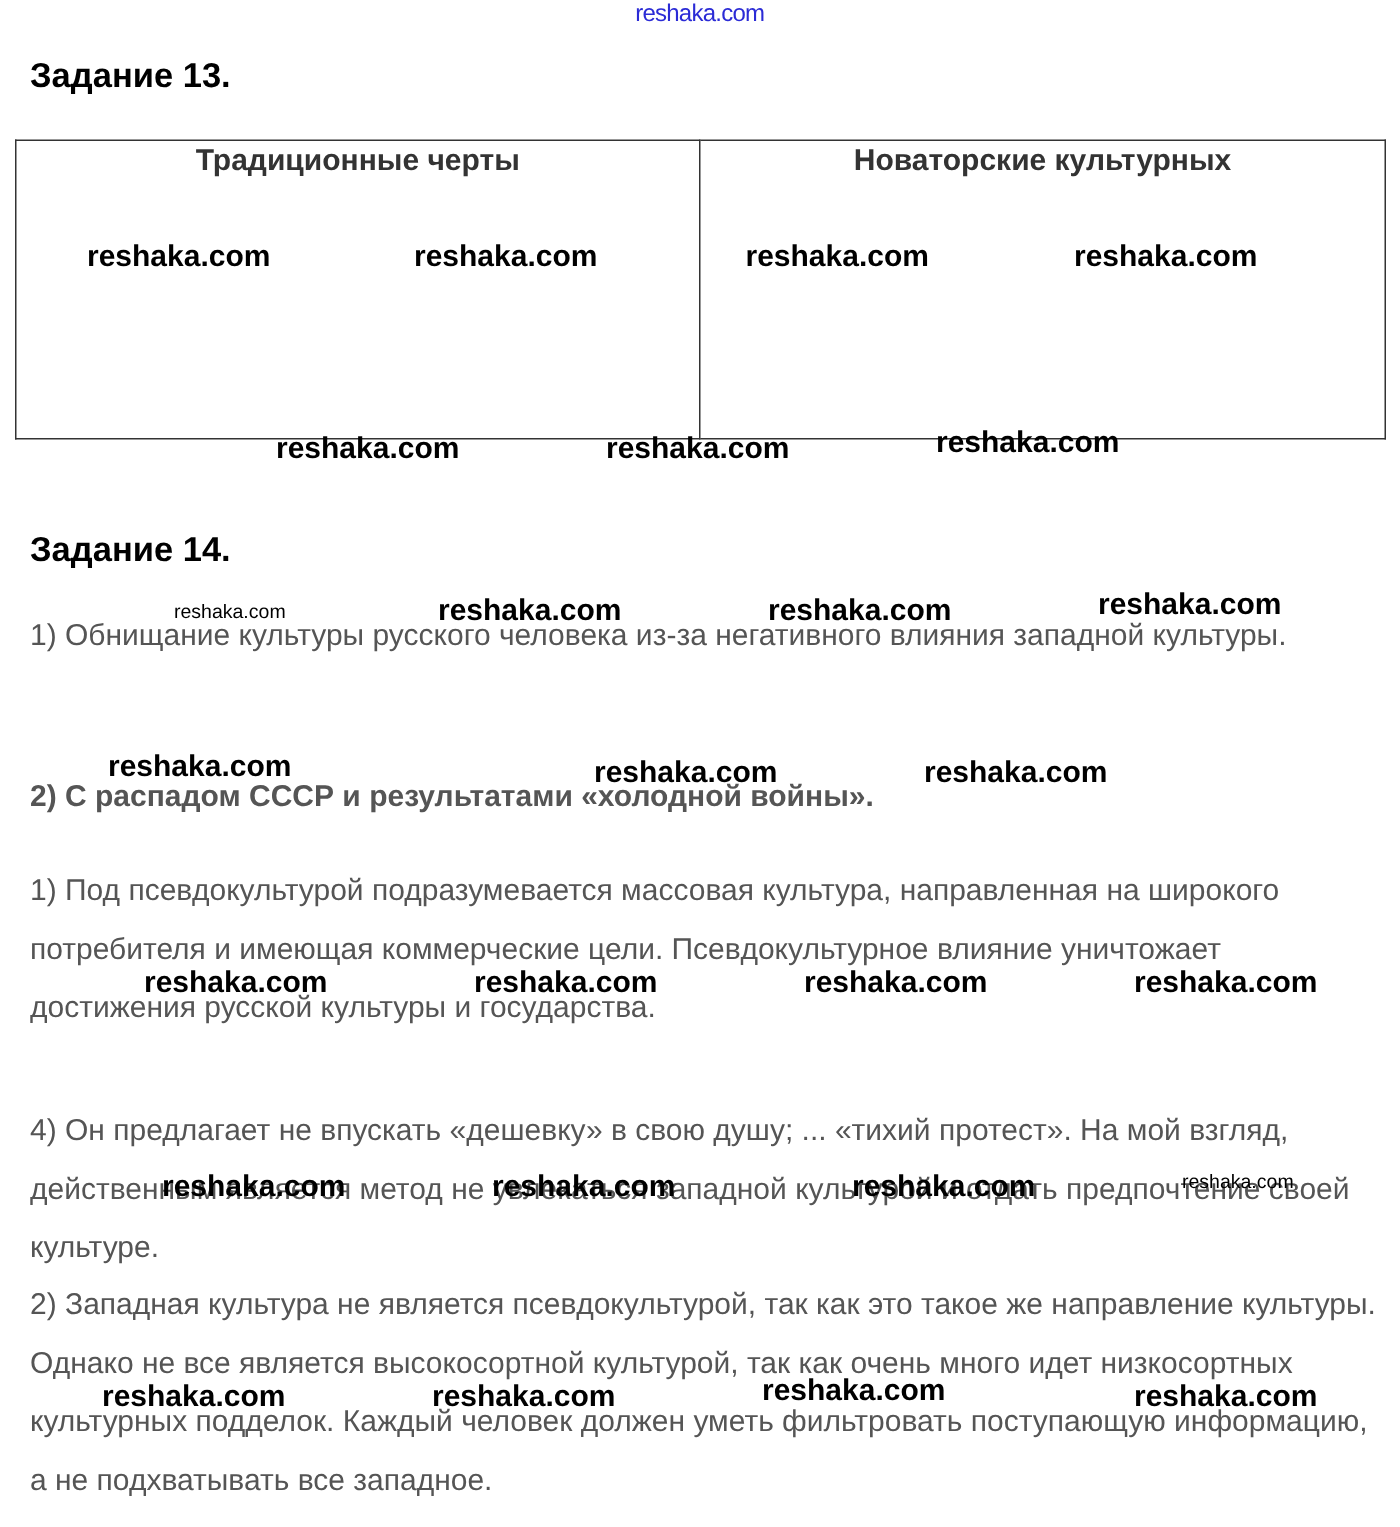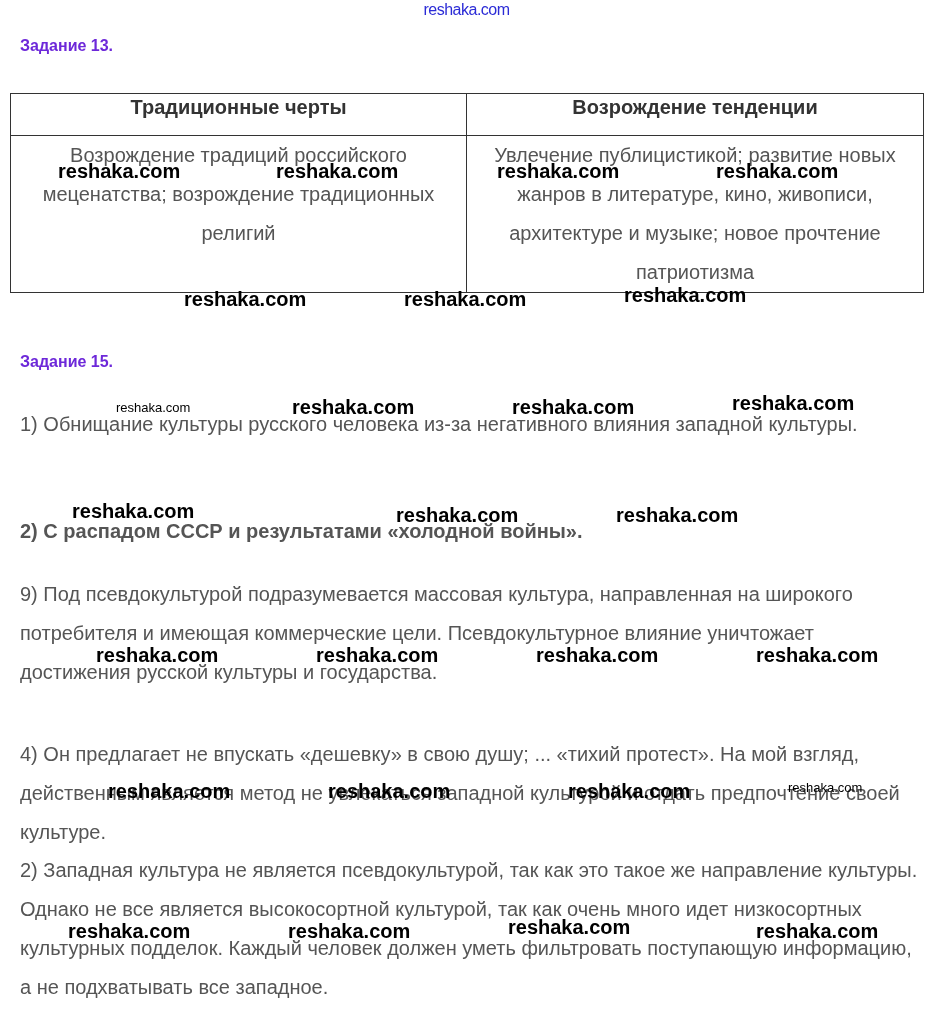--- a/index.html
+++ b/index.html
@@ -6,21 +6,21 @@
   body {
     width: 933px; height: 1018px; position: relative; overflow: hidden;
     font-family: "Liberation Sans", sans-serif;
   }
   .site-logo {
     position: absolute; left: 0; width: 933px; top: 1px; text-align: center;
     font-size: 16px; color: #2b2bd6; letter-spacing: -0.5px;
     font-family: "Liberation Sans Narrow", "Liberation Sans", sans-serif;
   }
   .task-title {
-    position: absolute; left: 20px; font-size: 16px; font-weight: bold; color: #6d28d9; text-align: center;
+    position: absolute; left: 20px; font-size: 23px; font-weight: bold; color: #000000; text-align: center;
   }
   table.answer-table {
     position: absolute; left: 10px; top: 93px; width: 913px; height: 200px;
     border-collapse: collapse; table-layout: fixed; border-radius: 31px;
   }
   table.answer-table th, table.answer-table td {
     border: 1px solid #333; text-align: center; vertical-align: top;
     color: #444; font-size: 20px;
   }
   table.answer-table th { font-weight: bold; height: 38px; padding-top: 2px; color: #333; }
@@ -43,34 +43,30 @@
 <div class="task-title" style="top:37px;">Задание 13.</div>
 
 <table class="answer-table">
   <colgroup>
       <col style="width:456px">
       <col style="width:457px">
     </colgroup>
   <tbody>
       <tr>
     <th>Традиционные черты</th>
-    <th>Возрождение тенденции</th>
-  </tr>
-  <tr>
-    <td>Возрождение традиций российского меценатства; возрождение традиционных религий</td>
-    <td>Увлечение публицистикой; развитие новых жанров в литературе, кино, живописи, архитектуре и музыке; новое прочтение патриотизма</td>
+    <th>Новаторские культурных</th>
   </tr>
 </tbody>
   </table>
 
-<div class="task-title" style="top:353px;">Задание 15.</div>
+<div class="task-title" style="top:353px;">Задание 14.</div>
 
 <p class="para" style="top:405px;">1) Обнищание культуры русского человека из-за негативного влияния западной культуры.</p>
 <p class="para" style="top:512px;font-weight:bold;">2) С распадом СССР и результатами «холодной войны».</p>
-<p class="para" style="top:575px;">9) Под псевдокультурой подразумевается массовая культура, направленная на широкого потребителя и имеющая коммерческие цели. Псевдокультурное влияние уничтожает достижения русской культуры и государства.</p>
+<p class="para" style="top:575px;">1) Под псевдокультурой подразумевается массовая культура, направленная на широкого потребителя и имеющая коммерческие цели. Псевдокультурное влияние уничтожает достижения русской культуры и государства.</p>
 <p class="para" style="top:735px;">4) Он предлагает не впускать «дешевку» в свою душу; ... «тихий протест». На мой взгляд, действенным является метод не увлекаться западной культурой и отдать предпочтение своей культуре.</p>
 <p class="para" style="top:851px;">2) Западная культура не является псевдокультурой, так как это такое же направление культуры. Однако не все является высокосортной культурой, так как очень много идет низкосортных культурных подделок. Каждый человек должен уметь фильтровать поступающую информацию, а не подхватывать все западное.</p>
 
 <span class="wm" style="left:58px;top:160px;">reshaka.com</span>
 <span class="wm" style="left:276px;top:160px;">reshaka.com</span>
 <span class="wm" style="left:497px;top:160px;">reshaka.com</span>
 <span class="wm" style="left:716px;top:160px;">reshaka.com</span>
 <span class="wm" style="left:184px;top:288px;">reshaka.com</span>
 <span class="wm" style="left:404px;top:288px;">reshaka.com</span>
 <span class="wm" style="left:624px;top:284px;">reshaka.com</span>

